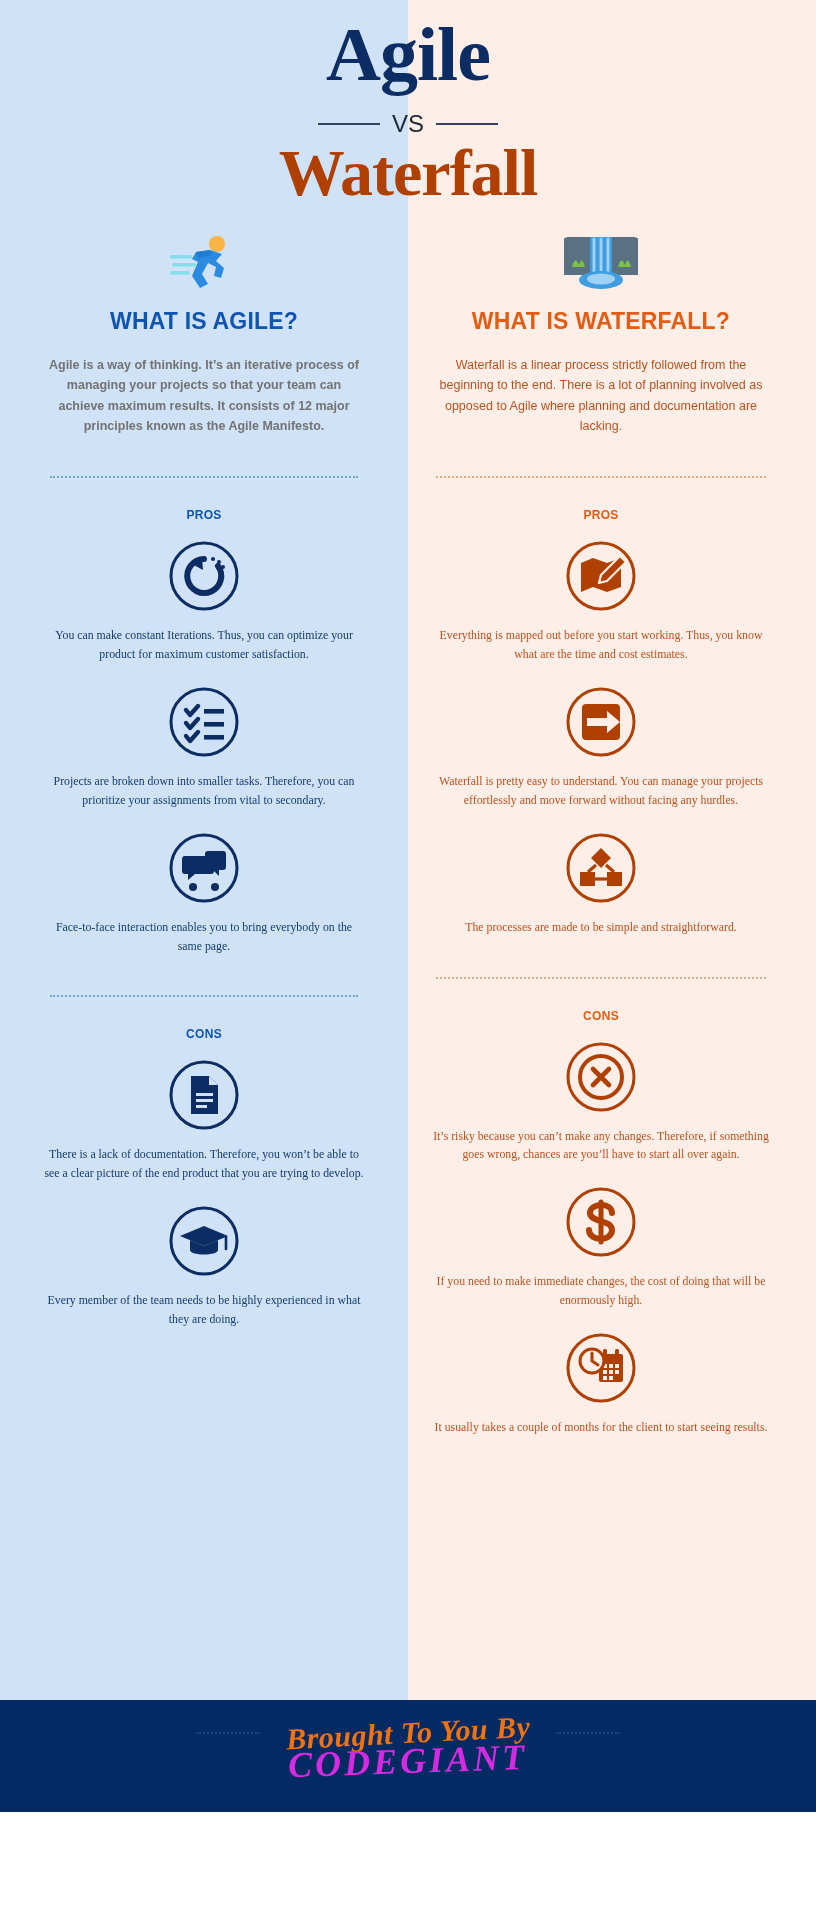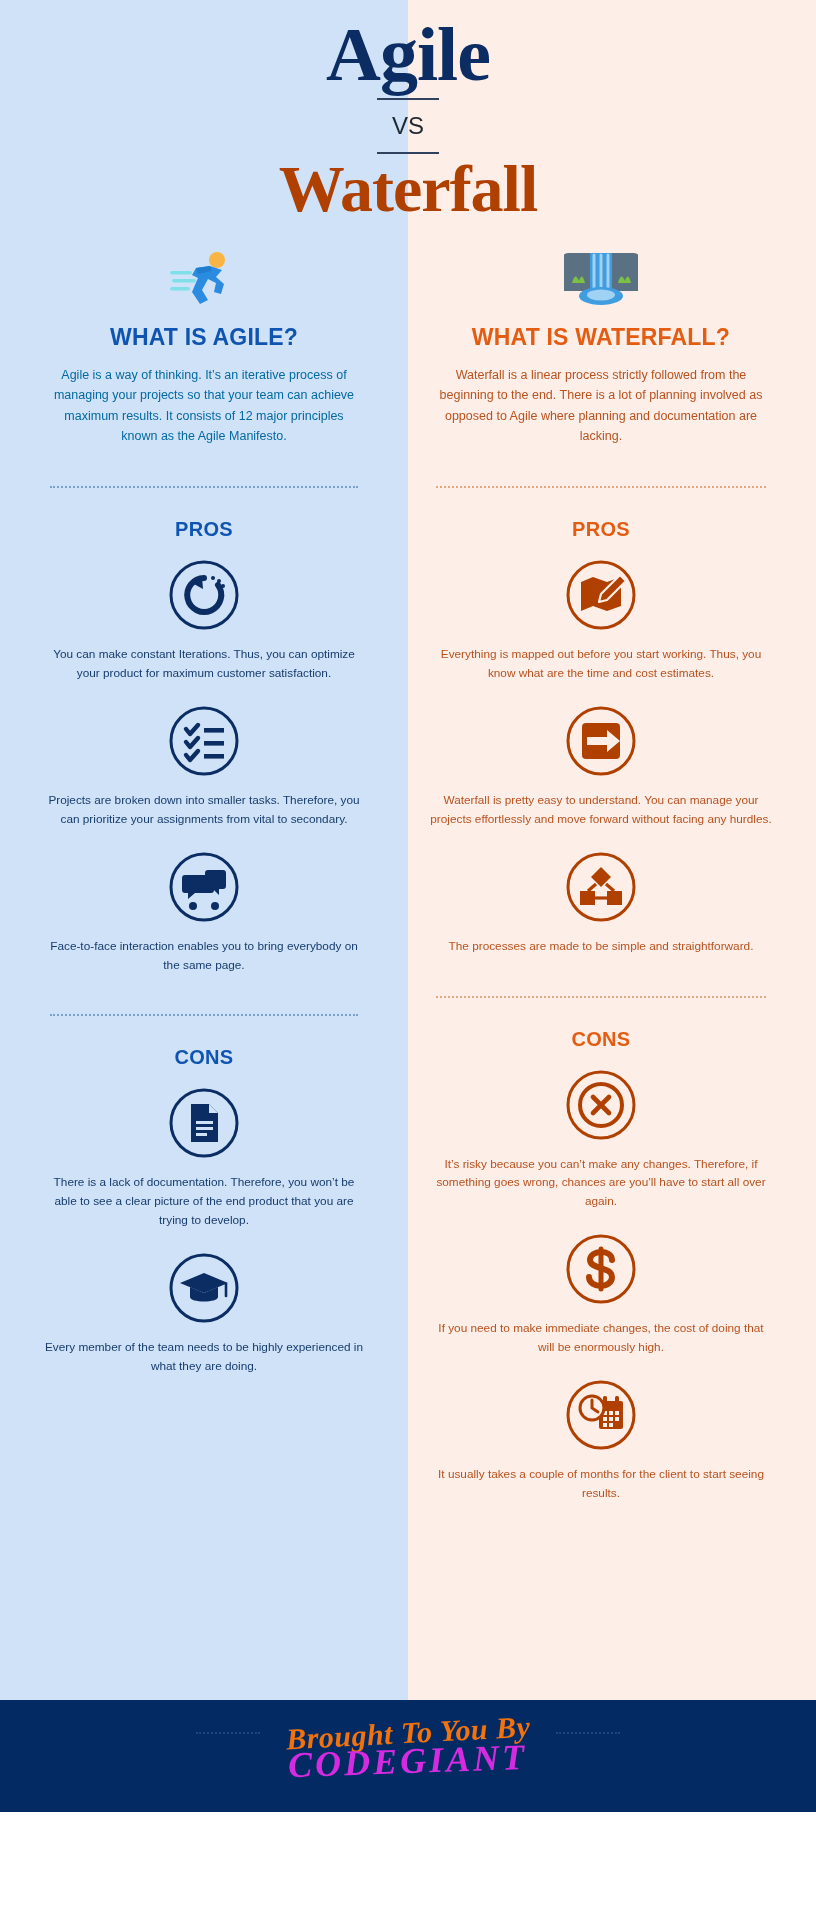--- a/index.html
+++ b/index.html
@@ -40,23 +40,22 @@
     font-size: 76px;
     line-height: 0.95;
     color: #0b2d63;
     letter-spacing: -1px;
   }
   .vs-row {
     display: flex;
     align-items: center;
     justify-content: center;
     gap: 12px;
-    margin-top: 8px;
+    margin-top: 20px;
     margin-bottom: 2px;
-    flex-direction: column;
   }
   .vs-rule {
     width: 62px;
     height: 2px;
     background: #30425e;
   }
   .vs-text {
     font-family: "Liberation Sans", sans-serif;
     font-size: 24px;
     color: #1f2733;
@@ -92,50 +91,50 @@
     display: flex;
     align-items: center;
     justify-content: center;
     margin-bottom: 14px;
   }
 
   .section-title {
     font-size: 23px;
     font-weight: bold;
     letter-spacing: 0.2px;
-    margin-bottom: 14px;
+    margin-bottom: 20px;
   }
   .col.agile .section-title { color: #0e54b0; }
   .col.waterfall .section-title { color: #e45c11; }
 
   .intro {
     font-size: 12.5px;
     line-height: 1.62;
     padding: 0 6px;
   }
-  .col.agile .intro { color: #0369a1; }
+  .col.agile .intro { color: #737373; font-weight: bold; }
   .col.waterfall .intro { color: #b8521f; }
 
   .divider {
     height: 0;
     border-top: 2px dotted #7ba2cd;
     margin: 40px 8px 30px 8px;
   }
   .col.waterfall .divider { border-top-color: #e0a97f; }
 
   .group-heading {
-    font-size: 20px;
+    font-size: 12px;
     font-weight: bold;
     letter-spacing: 0.3px;
     margin-bottom: 18px;
   }
   .col.agile .group-heading { color: #0e54b0; }
   .col.waterfall .group-heading { color: #e45c11; }
 
-  .item { margin-bottom: 22px; }
+  .item { margin-bottom: 22px; font-family: Liberation Serif, serif; }
   .item .icon-wrap {
     display: flex;
     justify-content: center;
     margin-bottom: 14px;
   }
   .item .caption {
     font-size: 11.8px;
     line-height: 1.6;
     padding: 0 2px;
   }

